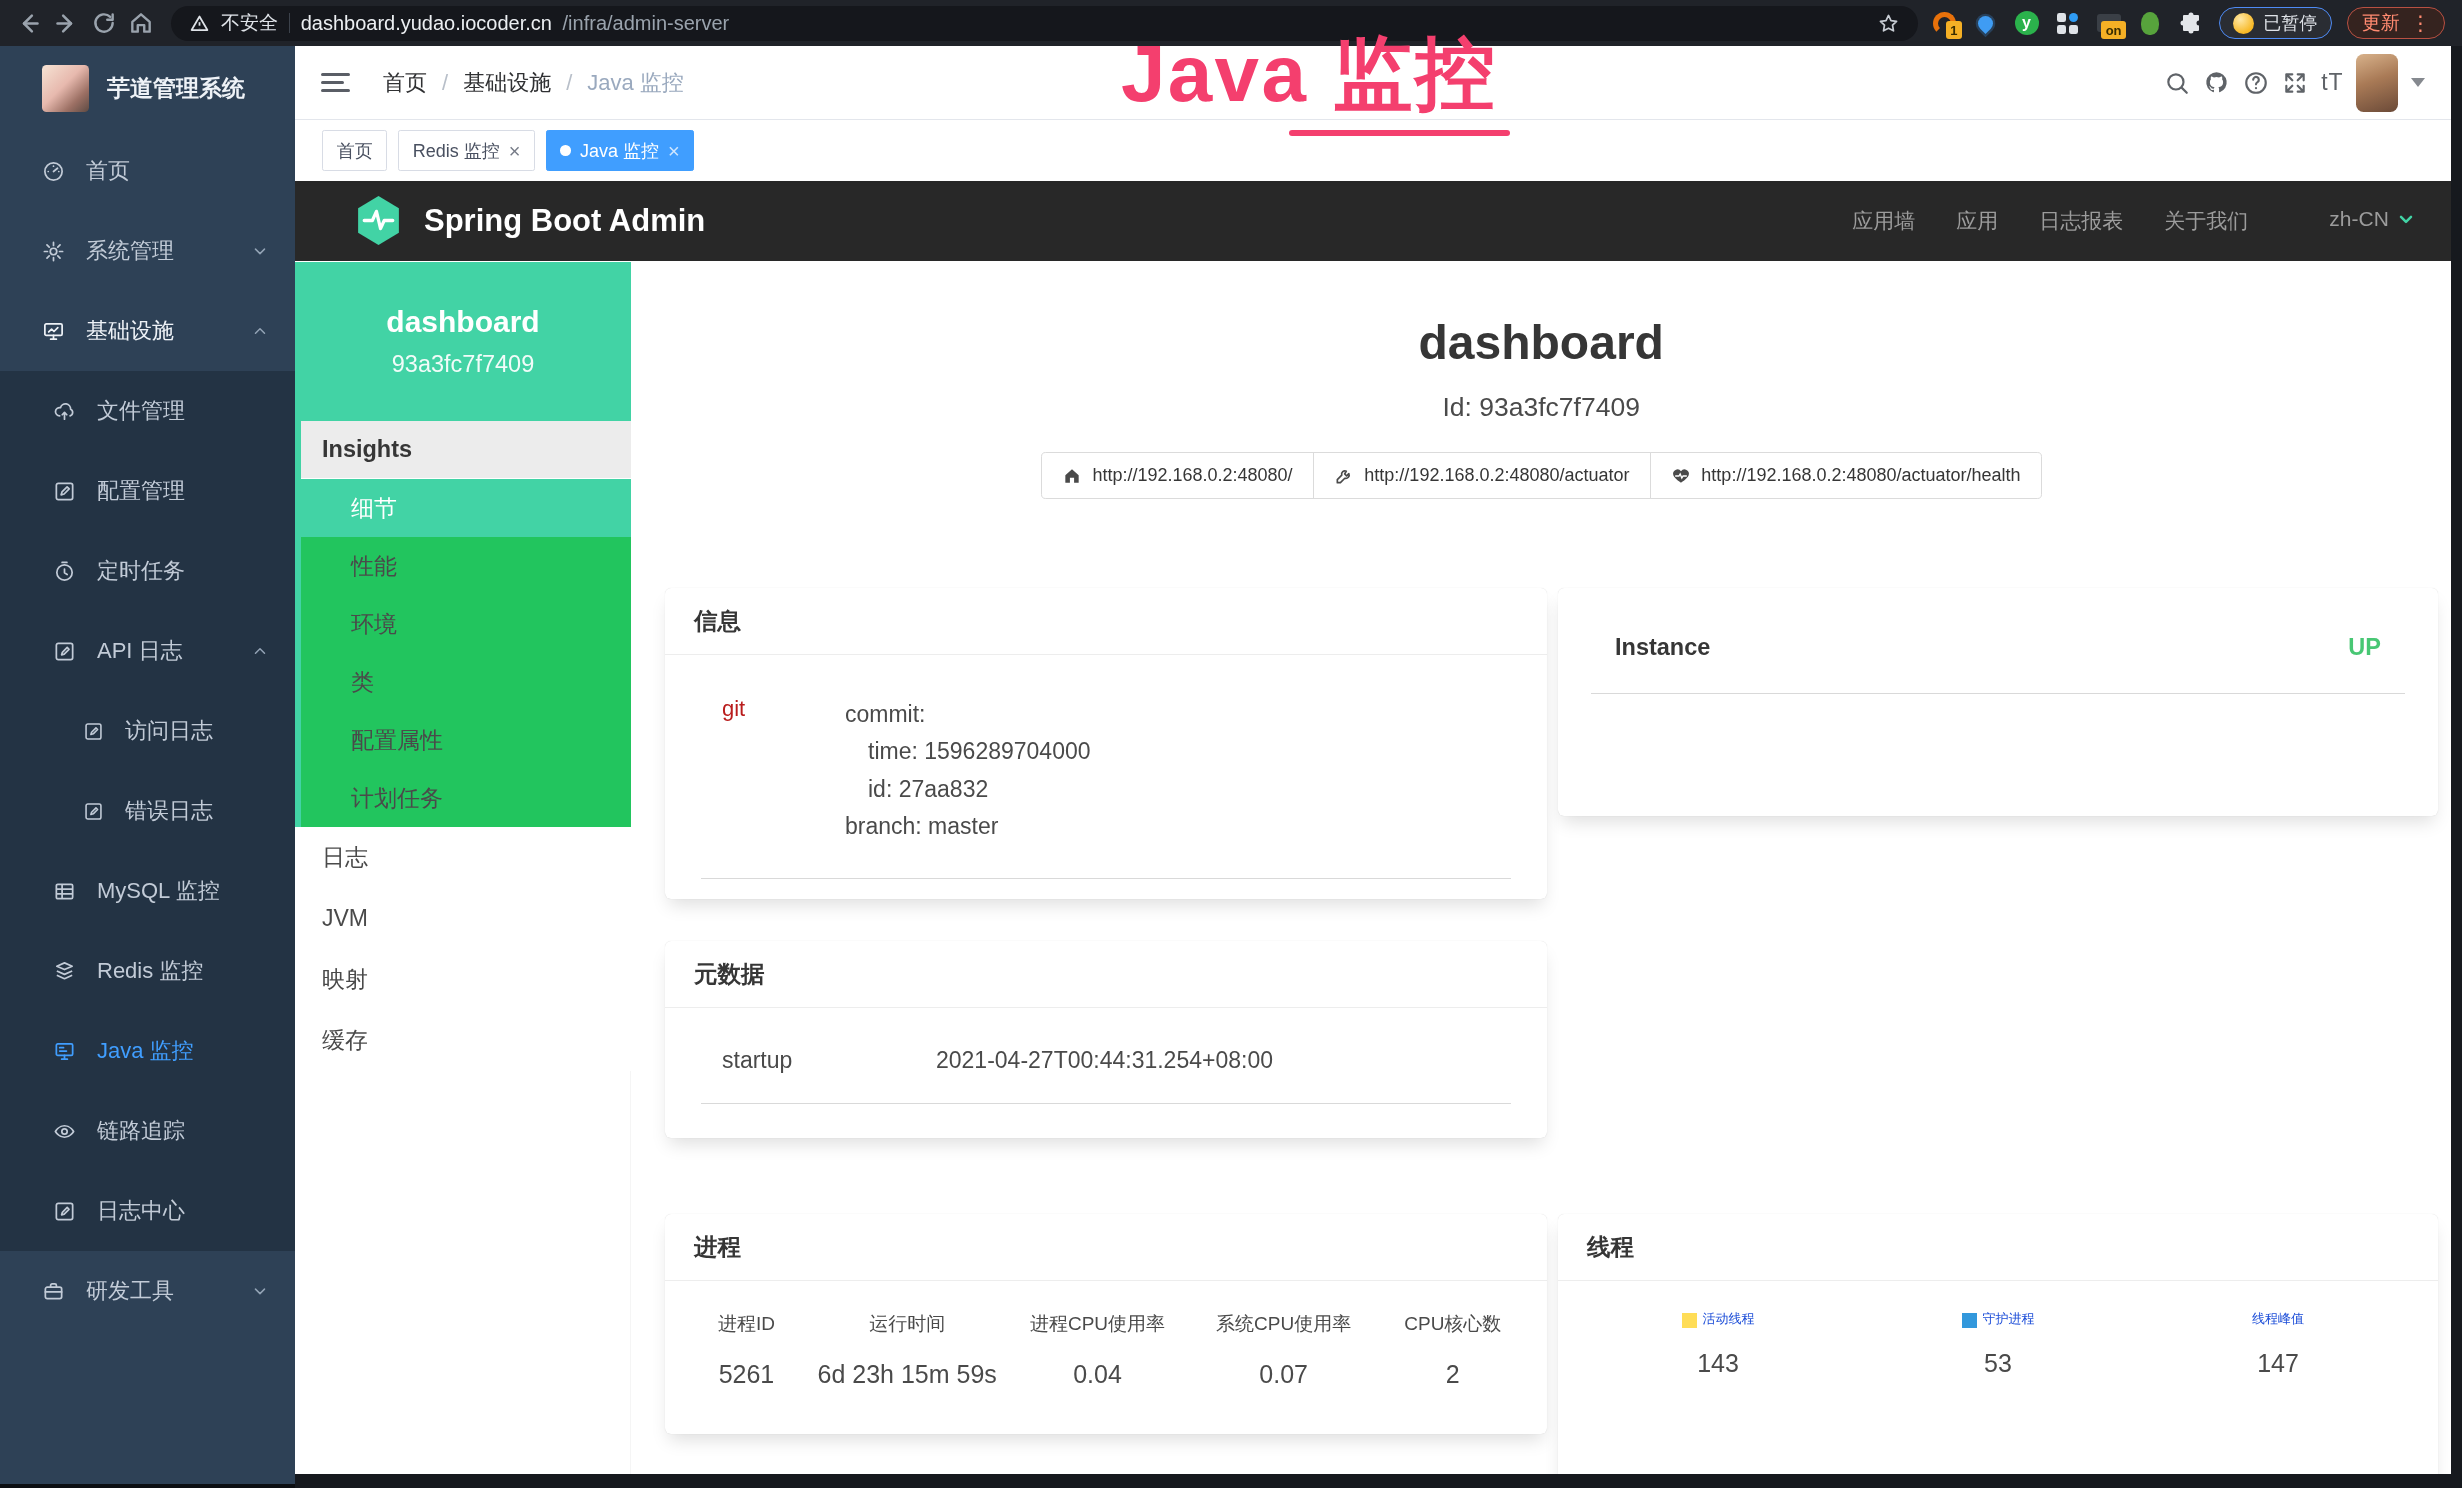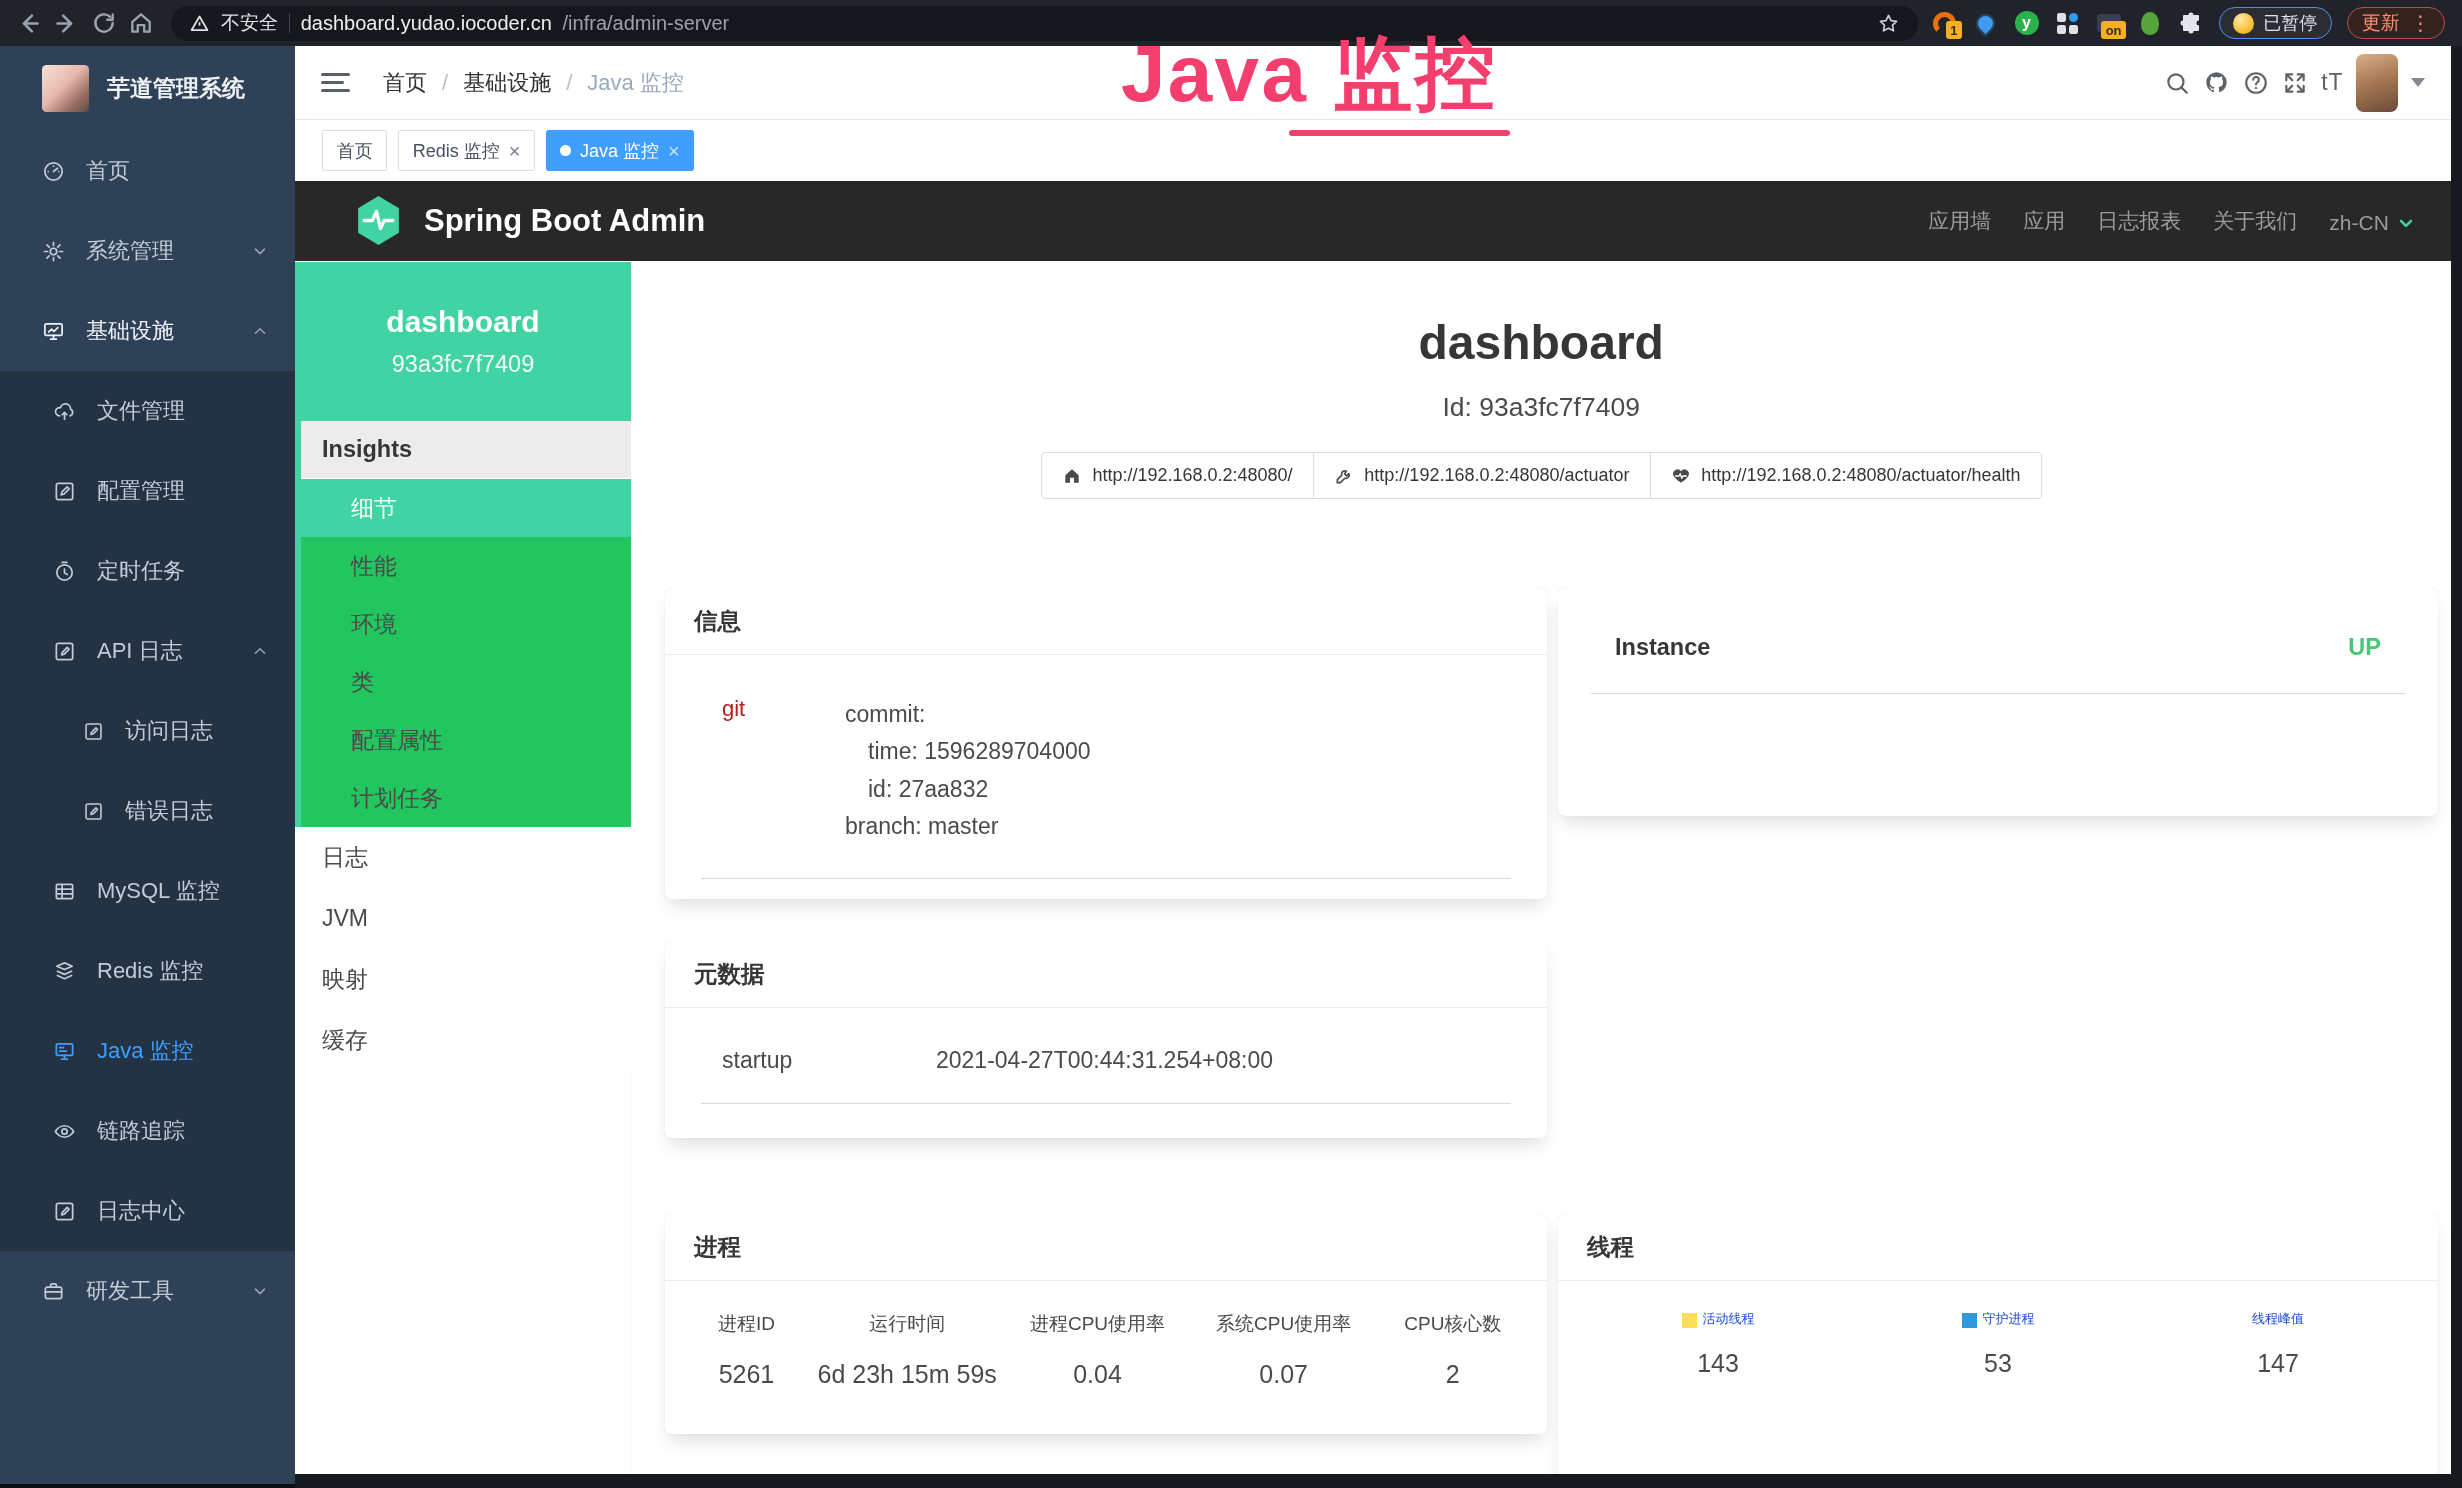--- a/index.html
+++ b/index.html
@@ -87,23 +87,23 @@
   
   .annotation { position:absolute; left:1121px; top:21px; font-size:80px; font-weight:700;
     color:#f43f6e; letter-spacing:2.3px; z-index:80; white-space:nowrap; }
   .annotation-underline { position:absolute; left:1289px; top:130px; width:221px; height:6px;
     background:#f43f6e; border-radius:3px; z-index:80; }
 
   
   .sba-navbar { position:absolute; left:295px; top:180px; right:10.6px; height:81px; background:#282828;
     display:flex; align-items:center; padding:0 35px 0 59px; z-index:15; }
   .brand { display:flex; align-items:center; gap:21px; color:#fff; font-size:31px; font-weight:700; white-space:nowrap; }
-  .sba-nav { margin-left:auto; display:flex; align-items:flex-end; gap:32px; font-size:21px; color:#9c9c9c; }
+  .sba-nav { margin-left:auto; display:flex; align-items:flex-start; gap:41px; font-size:21px; color:#9c9c9c; }
   .sba-nav .nav-item { white-space:nowrap; }
-  .locale { display:flex; align-items:center; gap:7.6px; }
+  .locale { display:flex; align-items:center; gap:7.6px;margin-left:40px; }
 
   
   .sba-sidebar { position:absolute; left:295px; top:262px; width:336px; bottom:13.7px; background:#fff; z-index:12;
     box-shadow:inset -0.8px 0 0 rgba(0,0,0,.05); }
   .inst-header { height:159px; background:#42d3a5; color:#fff; display:flex; flex-direction:column;
     align-items:center; justify-content:center; gap:12px; }
   .inst-name { font-size:30px; font-weight:700; }
   .inst-id { font-size:23.5px; color:rgba(255,255,255,.93); }
   .grp { background:#22c55e; border-left:6.8px solid #42d3a5; }
   .grp-label { height:58px; display:flex; align-items:center; padding-left:21px; font-size:23.5px; font-weight:700;

